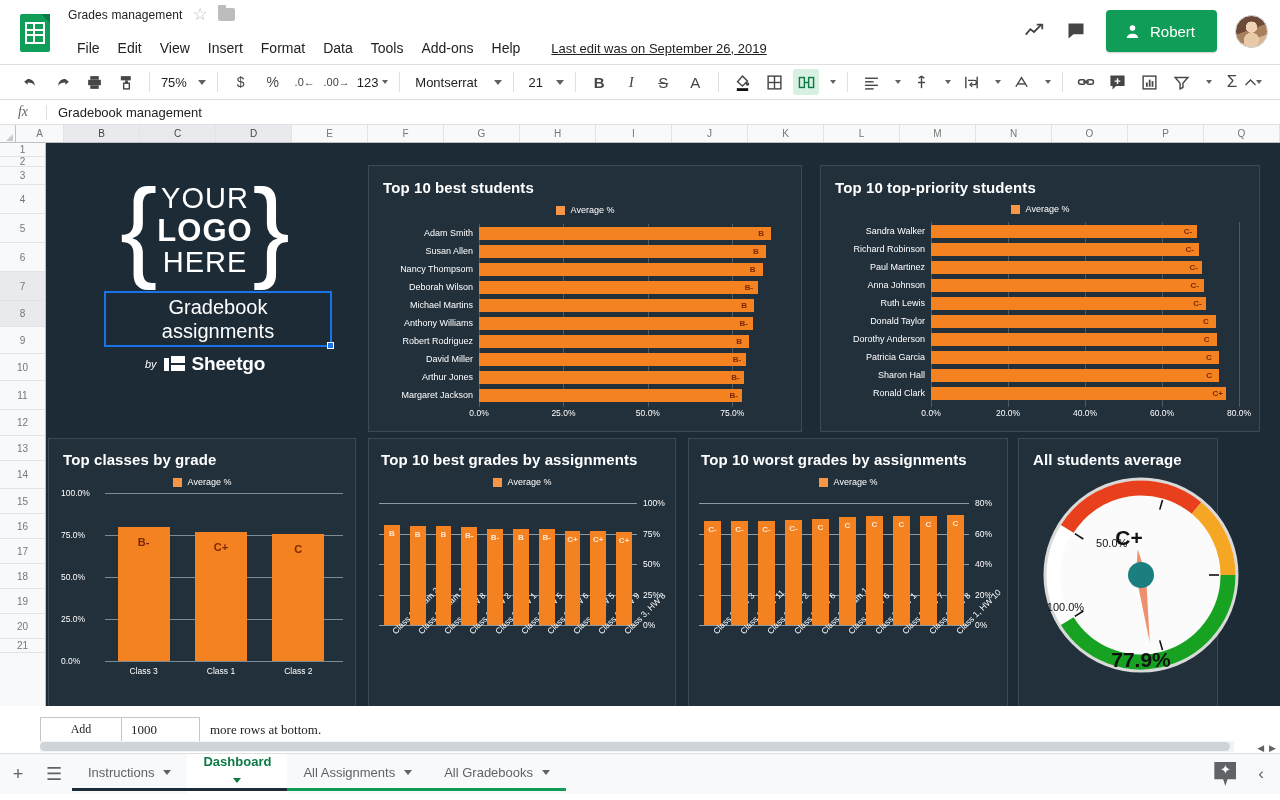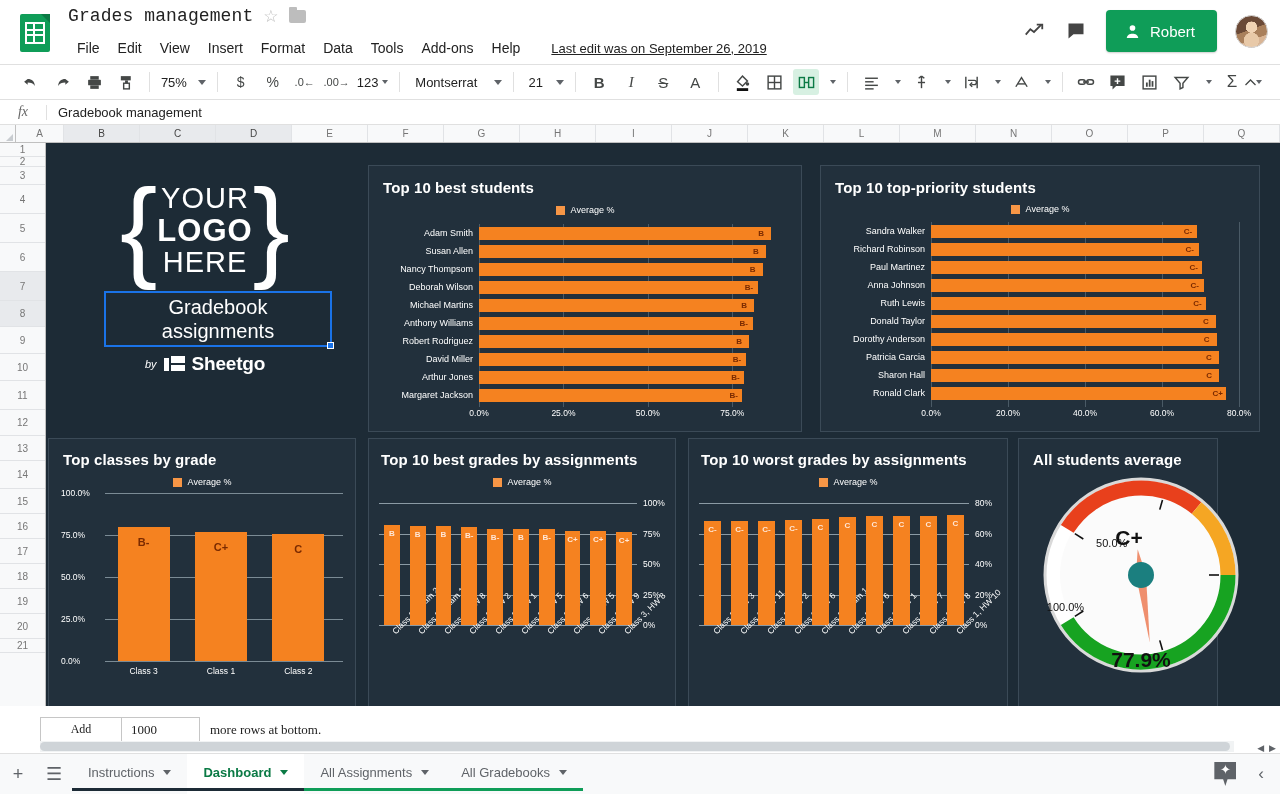--- a/index.html
+++ b/index.html
@@ -22,21 +22,21 @@
   .gs-logo::after{
     content:""; width:16px; height:18px; border:2px solid #fff;
     background:
       linear-gradient(#fff,#fff) 0 5px/100% 2px no-repeat,
       linear-gradient(#fff,#fff) 0 10px/100% 2px no-repeat,
       linear-gradient(#fff,#fff) 6px 0/2px 100% no-repeat;
   }
   .gs-logo .fold{ position:absolute; top:0; right:0; width:9px;height:9px;
     background:#0b7a45; clip-path:polygon(0 0,100% 100%,100% 0); }
   .doc-title-row { position:absolute; left:68px; top:6px; display:flex; align-items:center; gap:10px; }
-  .doc-title { font-size:18px; color:#222; font-weight:400; letter-spacing:.1px;font-family:Liberation Mono, monospace; }
+  .doc-title { font-size:12px; color:#222; font-weight:400; letter-spacing:.1px; }
   .star-icon { color:#bdbdbd; font-size:17px; line-height:1; }
   .folder-icon { width:17px;height:13px;background:#bdbdbd; border-radius:1px 2px 2px 2px; position:relative;}
   .folder-icon::before{content:"";position:absolute;top:-3px;left:0;width:8px;height:4px;background:#bdbdbd;border-radius:1px 1px 0 0;}
   .menubar { position:absolute; left:68px; top:38px; display:flex; align-items:center; gap:0; }
   .menu-item { font-size:14px; color:#222; padding:2px 9px; cursor:pointer; border-radius:2px; }
   .last-edit { font-size:13px; color:#222; text-decoration:underline; margin-left:22px; cursor:pointer; }
   .topbar-right { position:absolute; right:12px; top:10px; display:flex; align-items:center; gap:18px; }
   .tb-icon { width:24px;height:24px; display:flex;align-items:center;justify-content:center; color:#5f6368; cursor:pointer;}
   .share-btn {
     background:#0F9D58; color:#fff; border-radius:4px; height:42px;
@@ -151,21 +151,21 @@
   .scr-arrows{ position:absolute; right:4px; bottom:0px; display:flex; gap:5px; }
   .scr-arrow{ font-size:9px;color:#5f6368; }
 
   
   .sheetbar{ height:41px; background:#f8f9fa; border-top:1px solid #e0e0e0;
     display:flex; align-items:stretch; position:relative;}
   .sb-icon{ width:36px; display:flex;align-items:center;justify-content:center; color:#5f6368;
     font-size:18px; cursor:pointer;}
   .tab{ display:flex;align-items:center; gap:9px; padding:0 16px; font-size:13px; color:#5f6368;
     cursor:pointer; border-bottom:3px solid transparent; position:relative;}
-  .tab.active{ background:#fff; color:#0b7a45; font-weight:bold; border-bottom:3px solid transparent;}
+  .tab.active{ background:#fff; color:#0b7a45; font-weight:bold; border-bottom:3px solid transparent;flex-direction:column;}
   .tab .tcaret{ border-left:4px solid transparent;border-right:4px solid transparent;
     border-top:5px solid #5f6368; }
   .tab.active .tcaret{ border-top-color:#0b7a45; }
   .tabunderline{ position:absolute; bottom:0; height:3px; }
   .sb-right{ margin-left:auto; display:flex;align-items:center; gap:22px; padding-right:16px;}
   .explore-ico{ width:22px;height:24px; background:#5f6368;
     clip-path:polygon(0 0,100% 0,100% 72%,60% 72%,50% 100%,40% 72%,0 72%);
     display:flex;align-items:flex-start;justify-content:center; color:#fff; font-size:13px; }
   .chev-left{ color:#5f6368; font-size:17px; cursor:pointer;}
 </style>

